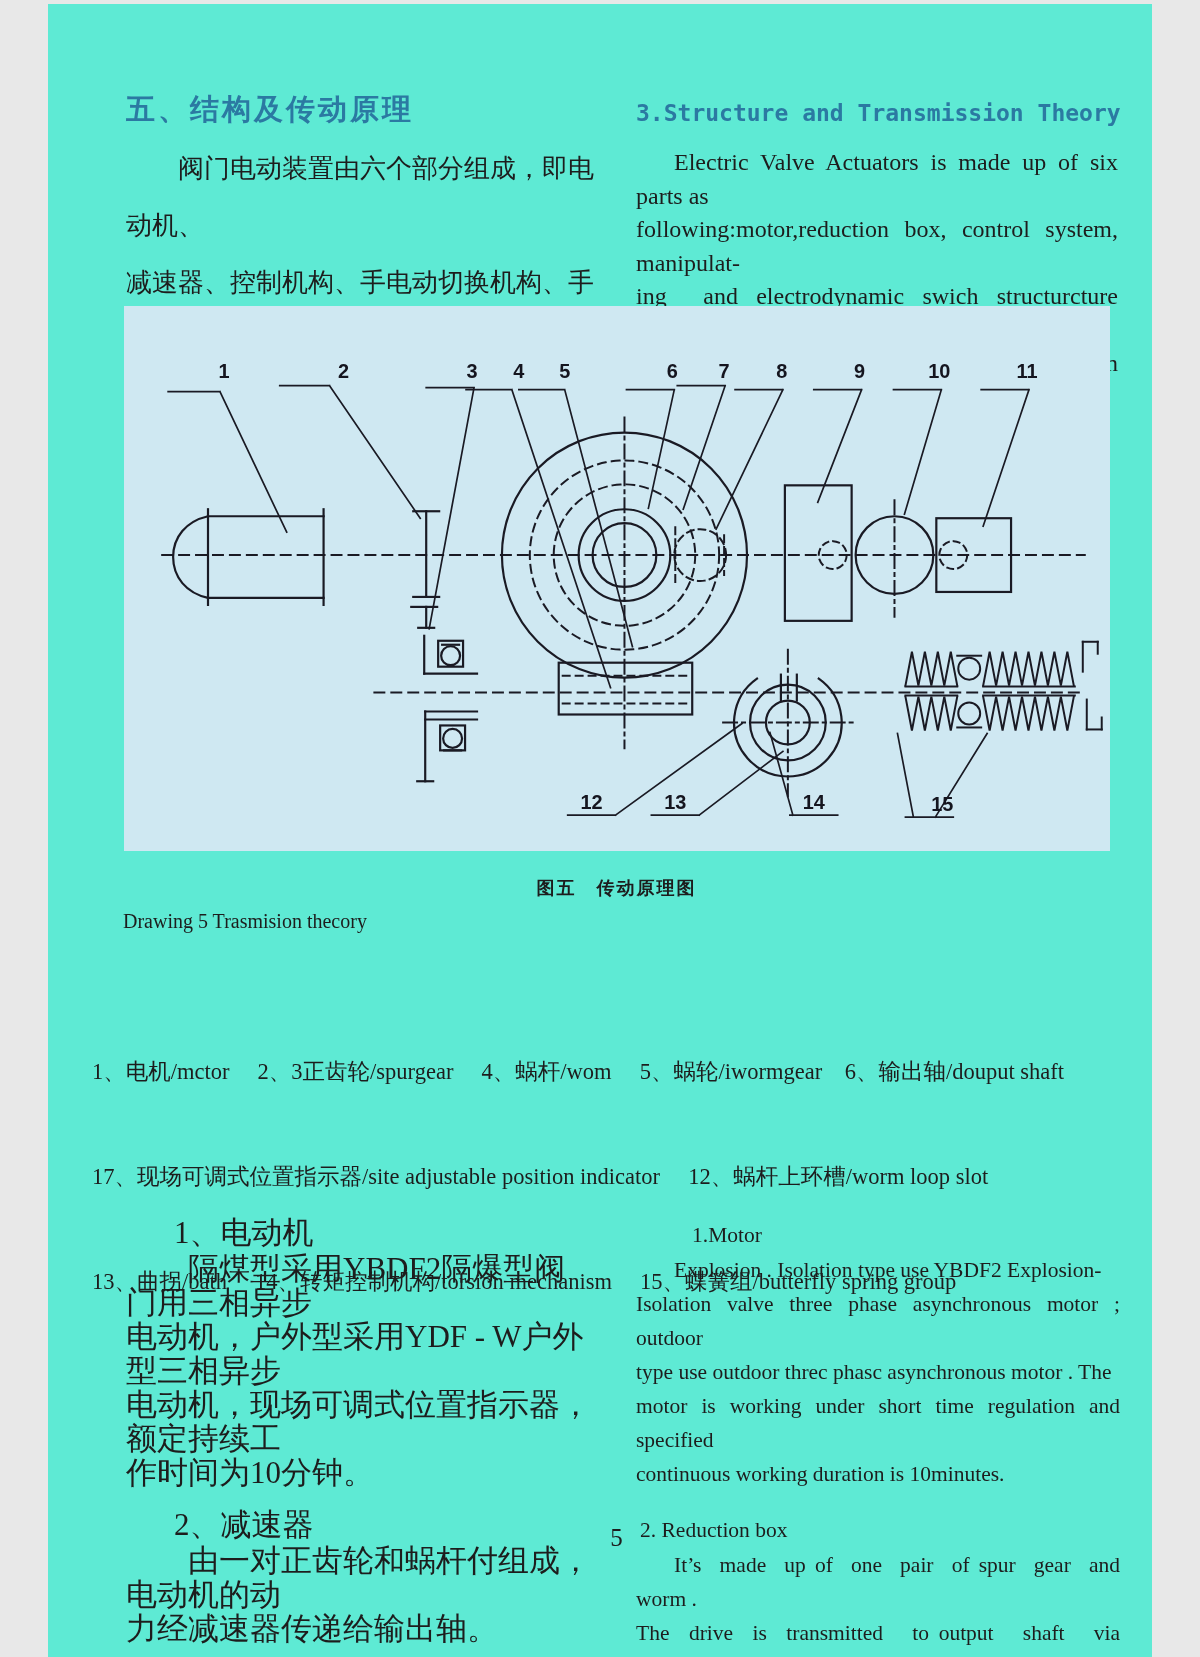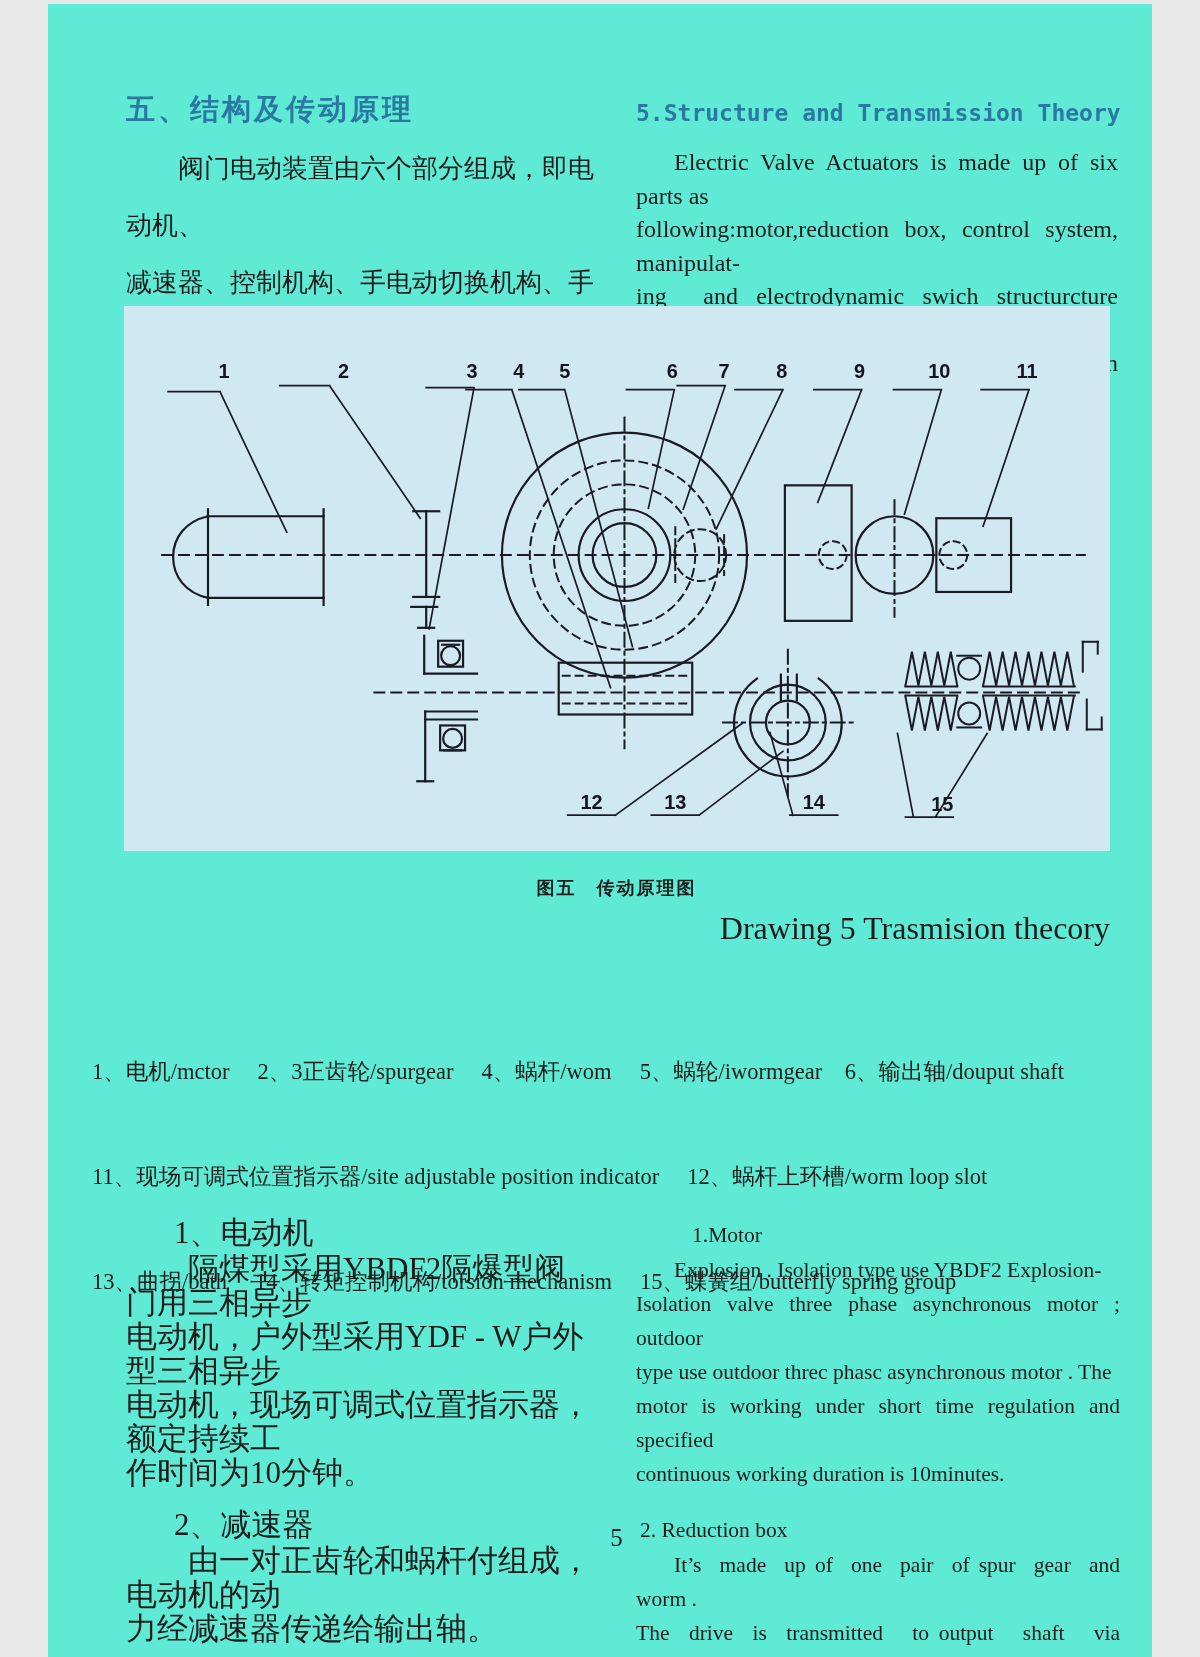--- a/index.html
+++ b/index.html
@@ -27,22 +27,22 @@
   .figure{
     position:absolute;left:76px;top:302px;width:986px;height:545px;
     background:#cfe8f2;
   }
   .figure svg{display:block;width:986px;height:545px;}
   .caption-cn{
     position:absolute;left:75px;top:872px;width:987px;text-align:center;
     font-size:18px;font-weight:bold;letter-spacing:2px;
   }
   .caption-en{
-    position:absolute;left:75px;top:906px;width:987px;text-align:right;
-    font-size:32px;
+    position:absolute;left:75px;top:906px;width:987px;text-align:left;
+    font-size:20px;
   }
   .parts-list{
     position:absolute;left:44px;top:980px;width:1090px;font-size:22.5px;
     line-height:35px;white-space:pre-wrap;
   }
   .parts-list div{margin:0;}
   .col-cn{
     position:absolute;left:78px;top:1212px;width:470px;font-size:31px;
     line-height:34px;
   }
@@ -60,21 +60,21 @@
     position:absolute;left:75px;top:1520px;width:987px;text-align:center;
     font-size:25px;
   }
 </style>
 </head>
 <body>
 
 <div class="page">
 
   <div class="cn-heading">五、结构及传动原理</div>
-  <div class="en-heading">5.Structure and Transmission Theory</div>
+  <div class="en-heading">3.Structure and Transmission Theory</div>
   <div class="cn-para">阀门电动装置由六个部分组成，即电动机、
 减速器、控制机构、手电动切换机构、手动机
 构及电气部分．其传动原理(见图五).</div>
   <div class="en-para">Electric Valve Actuators is made up of six parts as
 following:motor,reduction box, control system, manipulat-
 ing  and electrodynamic swich structurcture ,manpulating
 structure and electric . Drawing 5 is transmissin theory</div>
 
   <div class="figure">
     <svg viewBox="75 300 987 547" xmlns="http://www.w3.org/2000/svg">
@@ -223,21 +223,21 @@
         <text x="895" y="807">15</text>
       </g>
     </svg>
   </div>
 
   <div class="caption-cn">图五　传动原理图</div>
   <div class="caption-en">Drawing 5 Trasmision thecory</div>
 
   <div class="parts-list">
     <div>1、电机/mctor　 2、3正齿轮/spurgear 　4、蜗杆/wom 　5、蜗轮/iwormgear　6、输出轴/douput shaft</div>
-    <div>11、现场可调式位置指示器/site adjustable position indicator　 12、蜗杆上环槽/worm loop slot</div>
+    <div>17、现场可调式位置指示器/site adjustable position indicator　 12、蜗杆上环槽/worm loop slot</div>
     <div>13、曲拐/bath 　14、转矩控制机构/torsion mechanism 　15、蝶簧组/butterfly spring group</div>
   </div>
 
   <div class="col-cn">
     <div class="sec-title">1、电动机</div>
     <div class="sec-body">隔煤型采用YBDF2隔爆型阀门用三相异步
 电动机，户外型采用YDF - W户外型三相异步
 电动机，现场可调式位置指示器，额定持续工
 作时间为10分钟。</div>
     <div class="sec-title mt">2、减速器</div>

